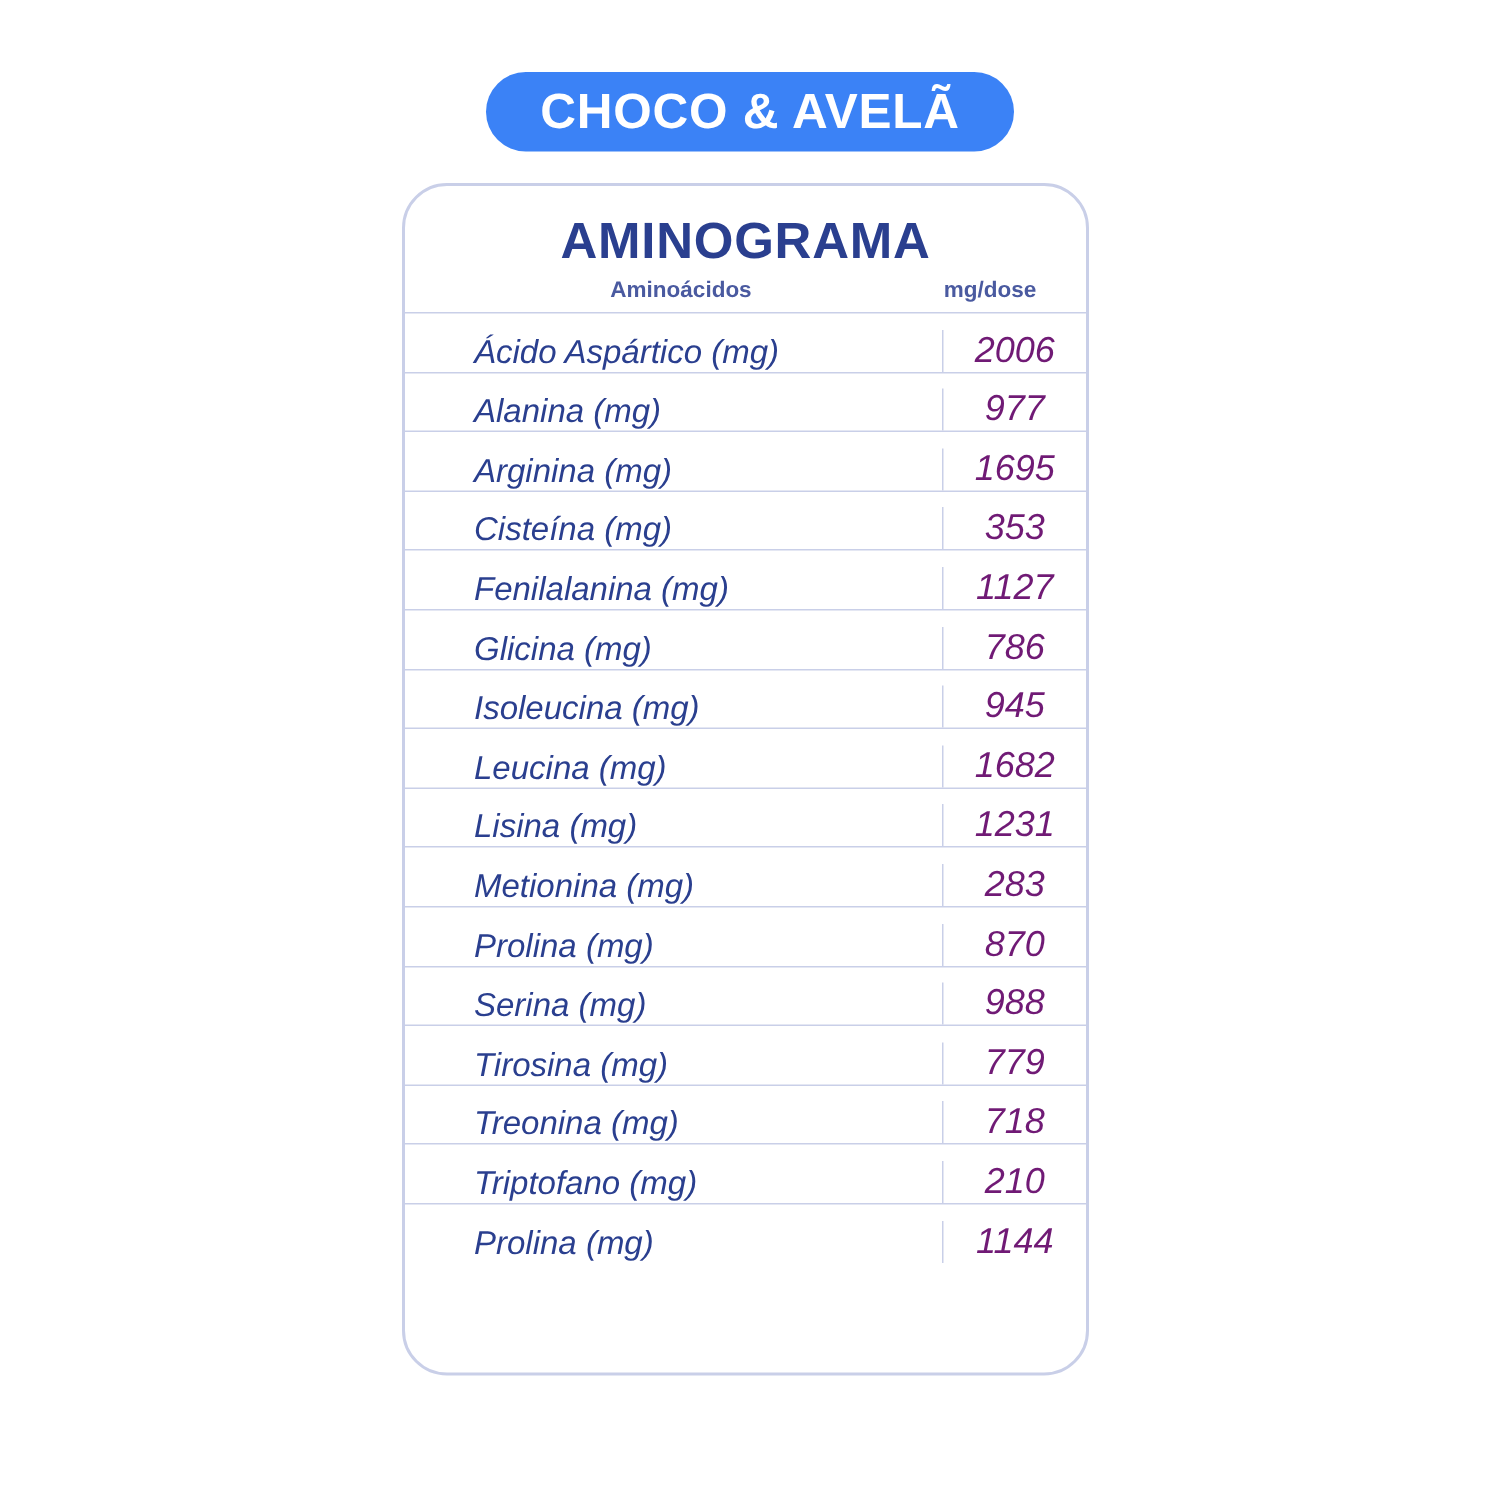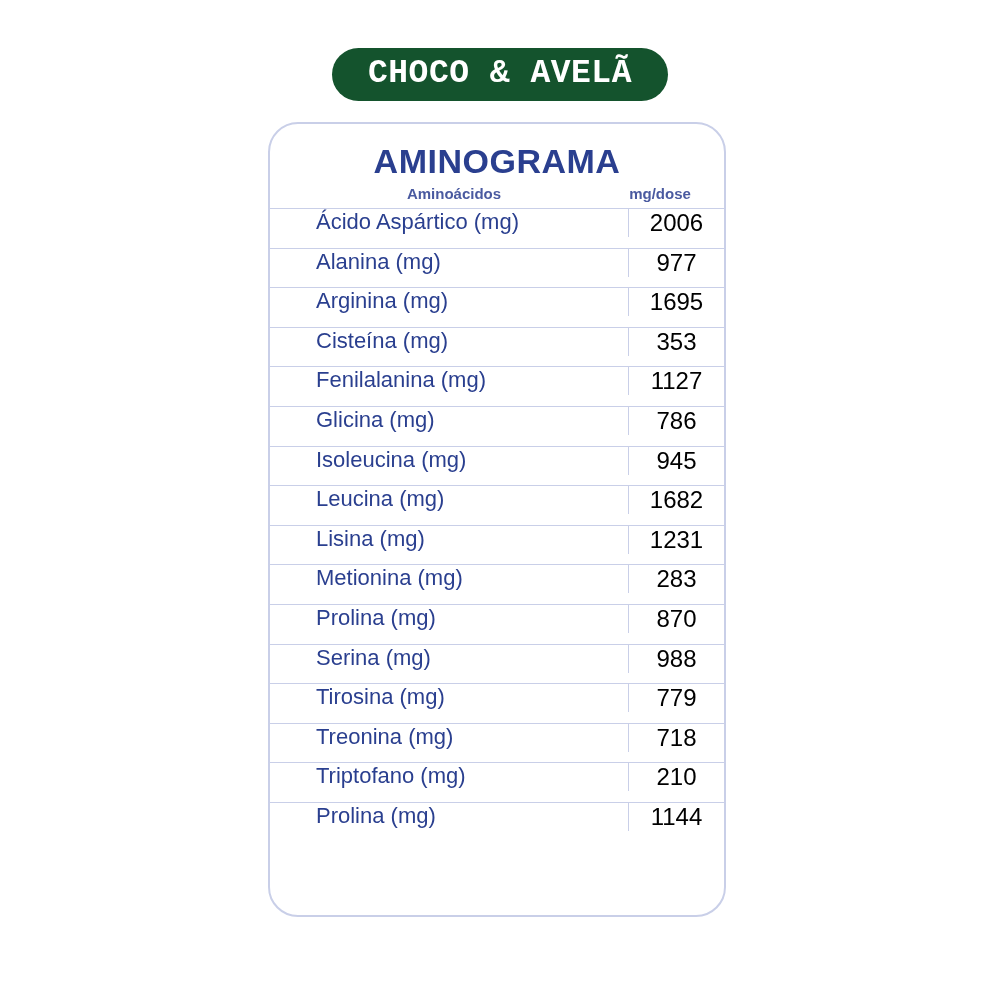--- a/index.html
+++ b/index.html
@@ -24,30 +24,29 @@
   
   .badge-wrap {
     position: absolute;
     top: 48px;
     left: 0;
     width: 1000px;
     display: flex;
     justify-content: center;
   }
   .badge {
-    background: #14532d;
+    background: #3b82f6;
     color: #ffffff;
     border-radius: 28px;
     padding: 9px 36px 11px 36px;
     font-size: 33px;
     font-weight: bold;
     letter-spacing: 0.5px;
     line-height: 1;
     white-space: nowrap;
-    font-family: Liberation Mono, monospace;
   }
 
   
   .card {
     position: absolute;
     top: 122px;
     left: 268px;
     width: 458px;
     height: 795px;
     border: 2px solid #c9cfe8;
@@ -86,43 +85,44 @@
     text-align: center;
     font-size: 15px;
     font-weight: bold;
   }
 
   .rows {
     border-top: 1.5px solid #c9cfe8;
   }
   .row {
     display: flex;
-    align-items: flex-start;
+    align-items: flex-end;
     height: 38.6px;
     border-bottom: 1.5px solid #c9cfe8;
+    font-style: italic;
   }
   .row:last-child {
     border-bottom: none;
   }
   .cell-name {
     flex: 1 1 auto;
     display: flex;
     align-items: center;
     padding-left: 46px;
     color: #2a3f8f;
     font-size: 22px;
     box-sizing: border-box;
   }
   .cell-value {
     width: 96px;
     border-left: 1.5px solid #c9cfe8;
     display: flex;
     align-items: center;
     justify-content: center;
-    color: #000000;
+    color: #701a75;
     font-size: 24px;
     box-sizing: border-box;
   }
 </style>
 </head>
 <body>
 
 <div class="page">
 
   <div class="badge-wrap">

